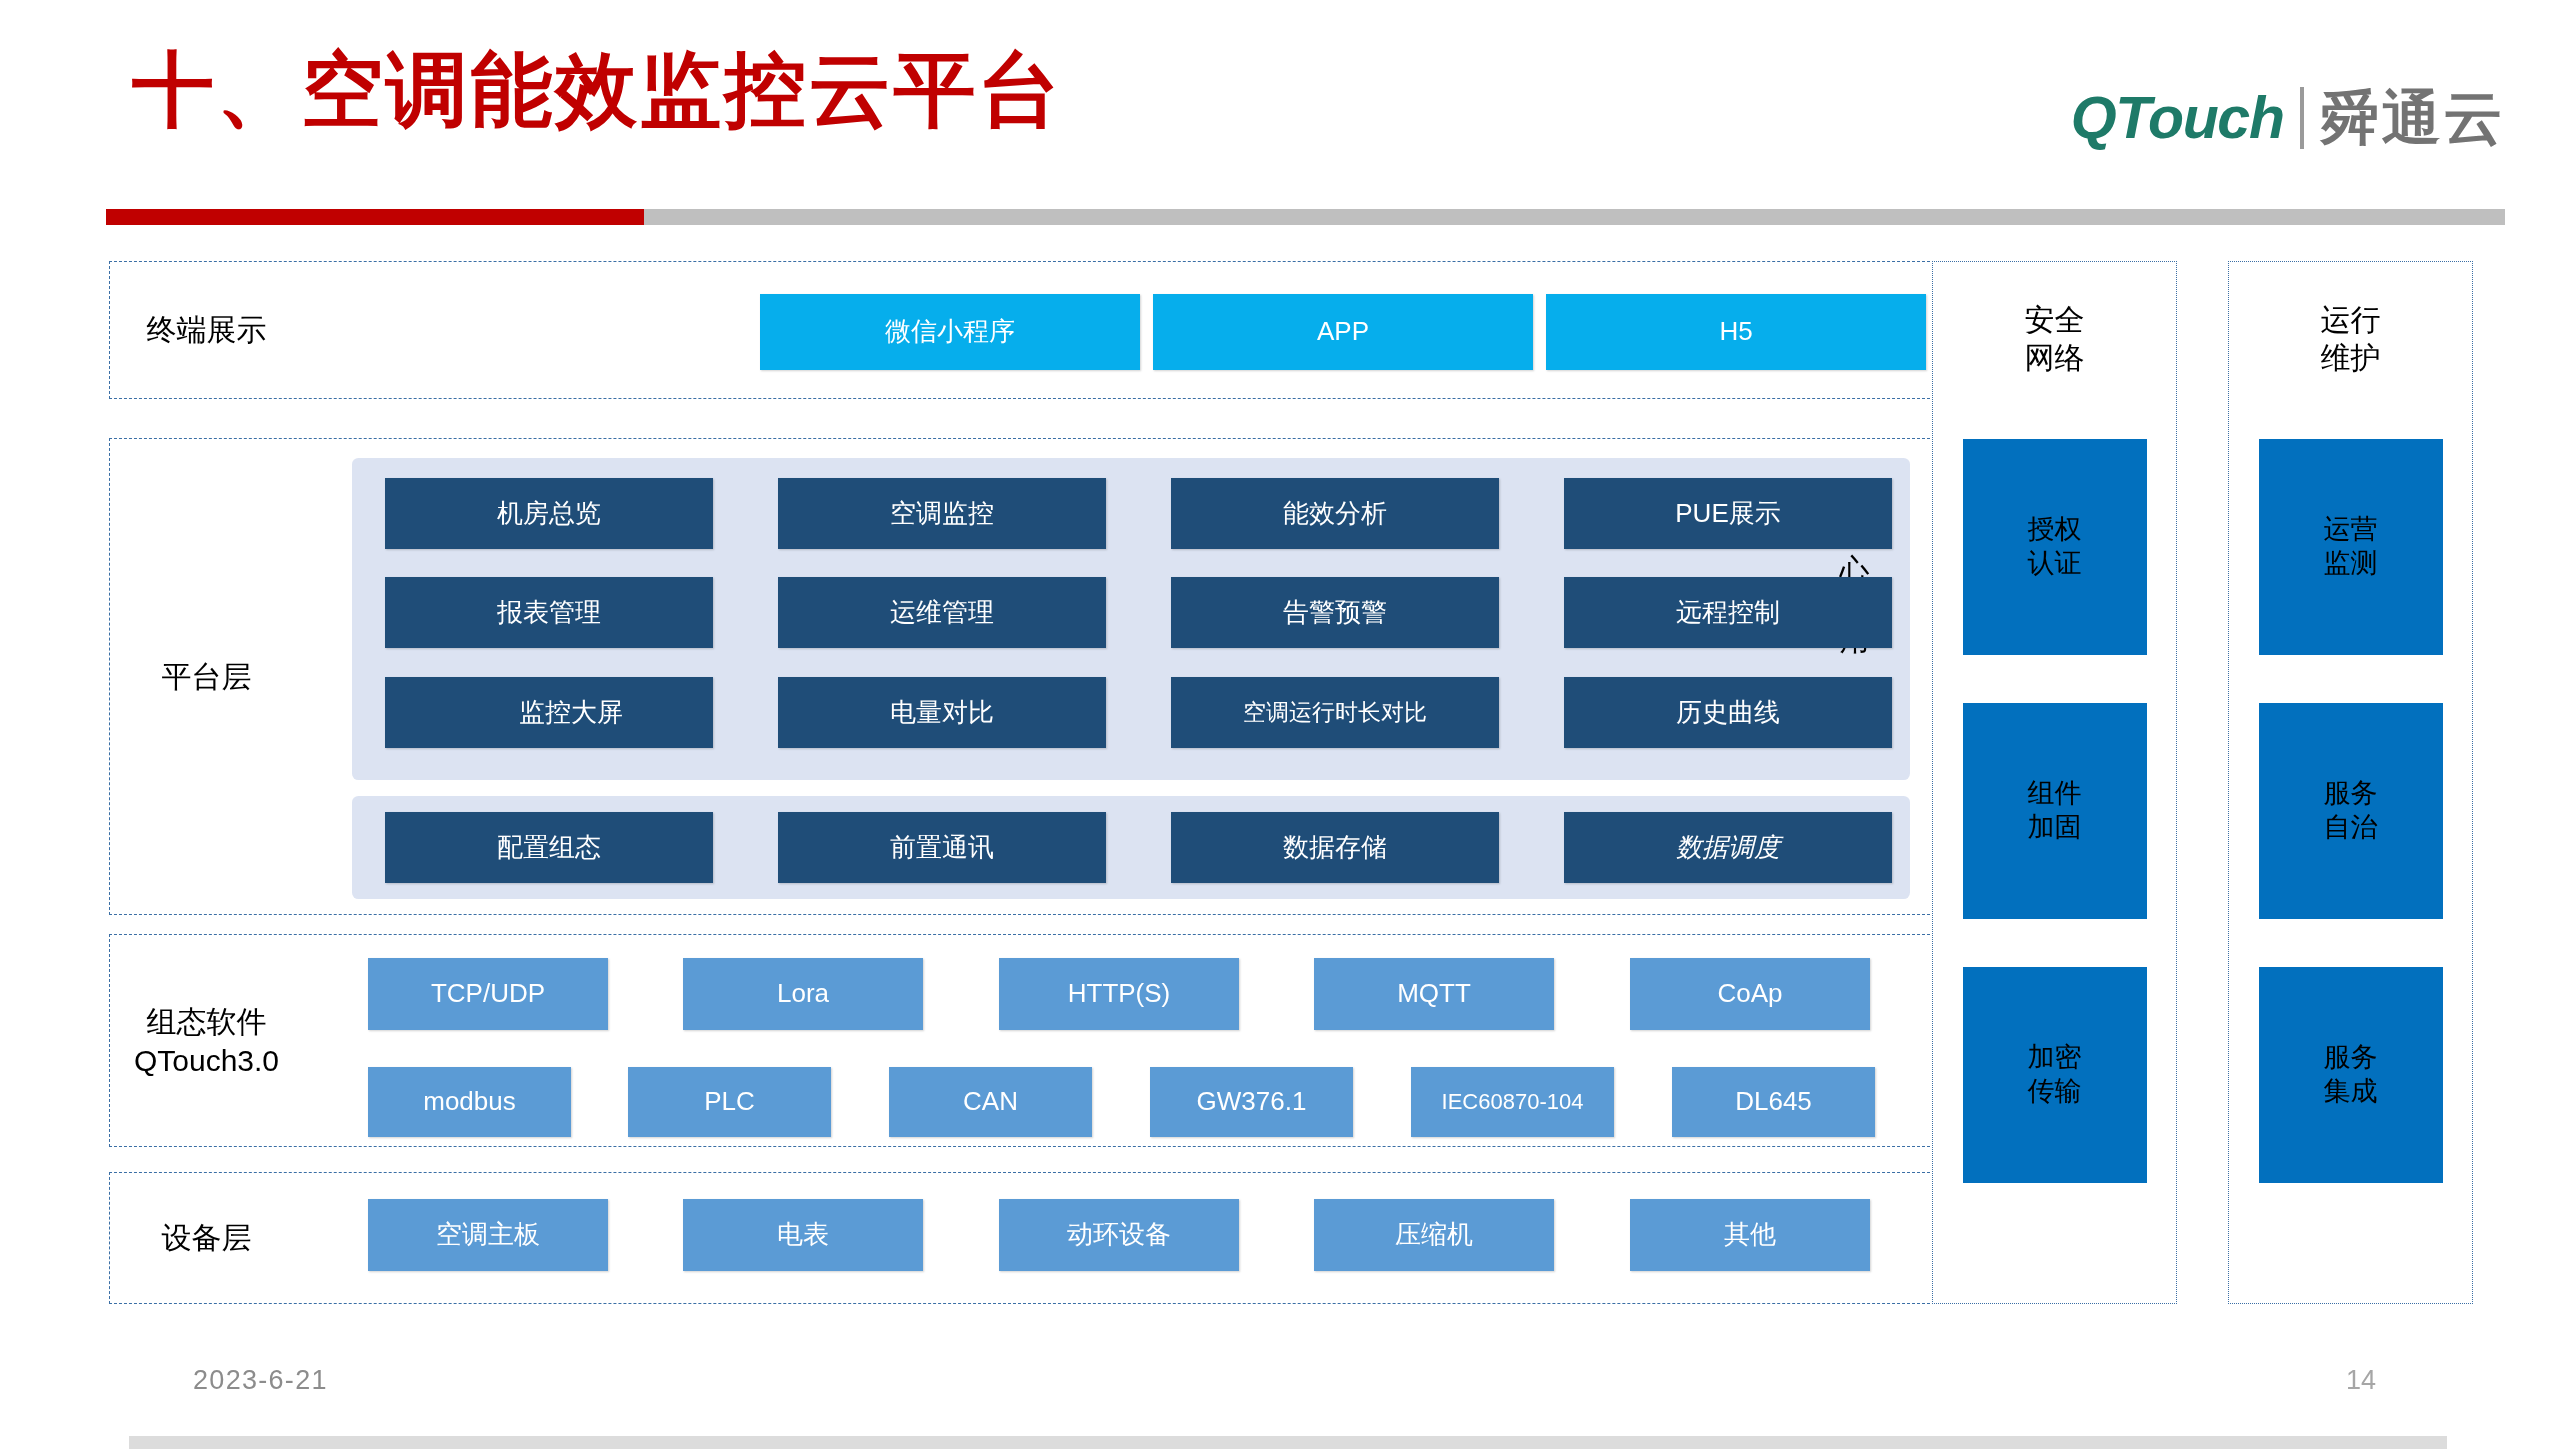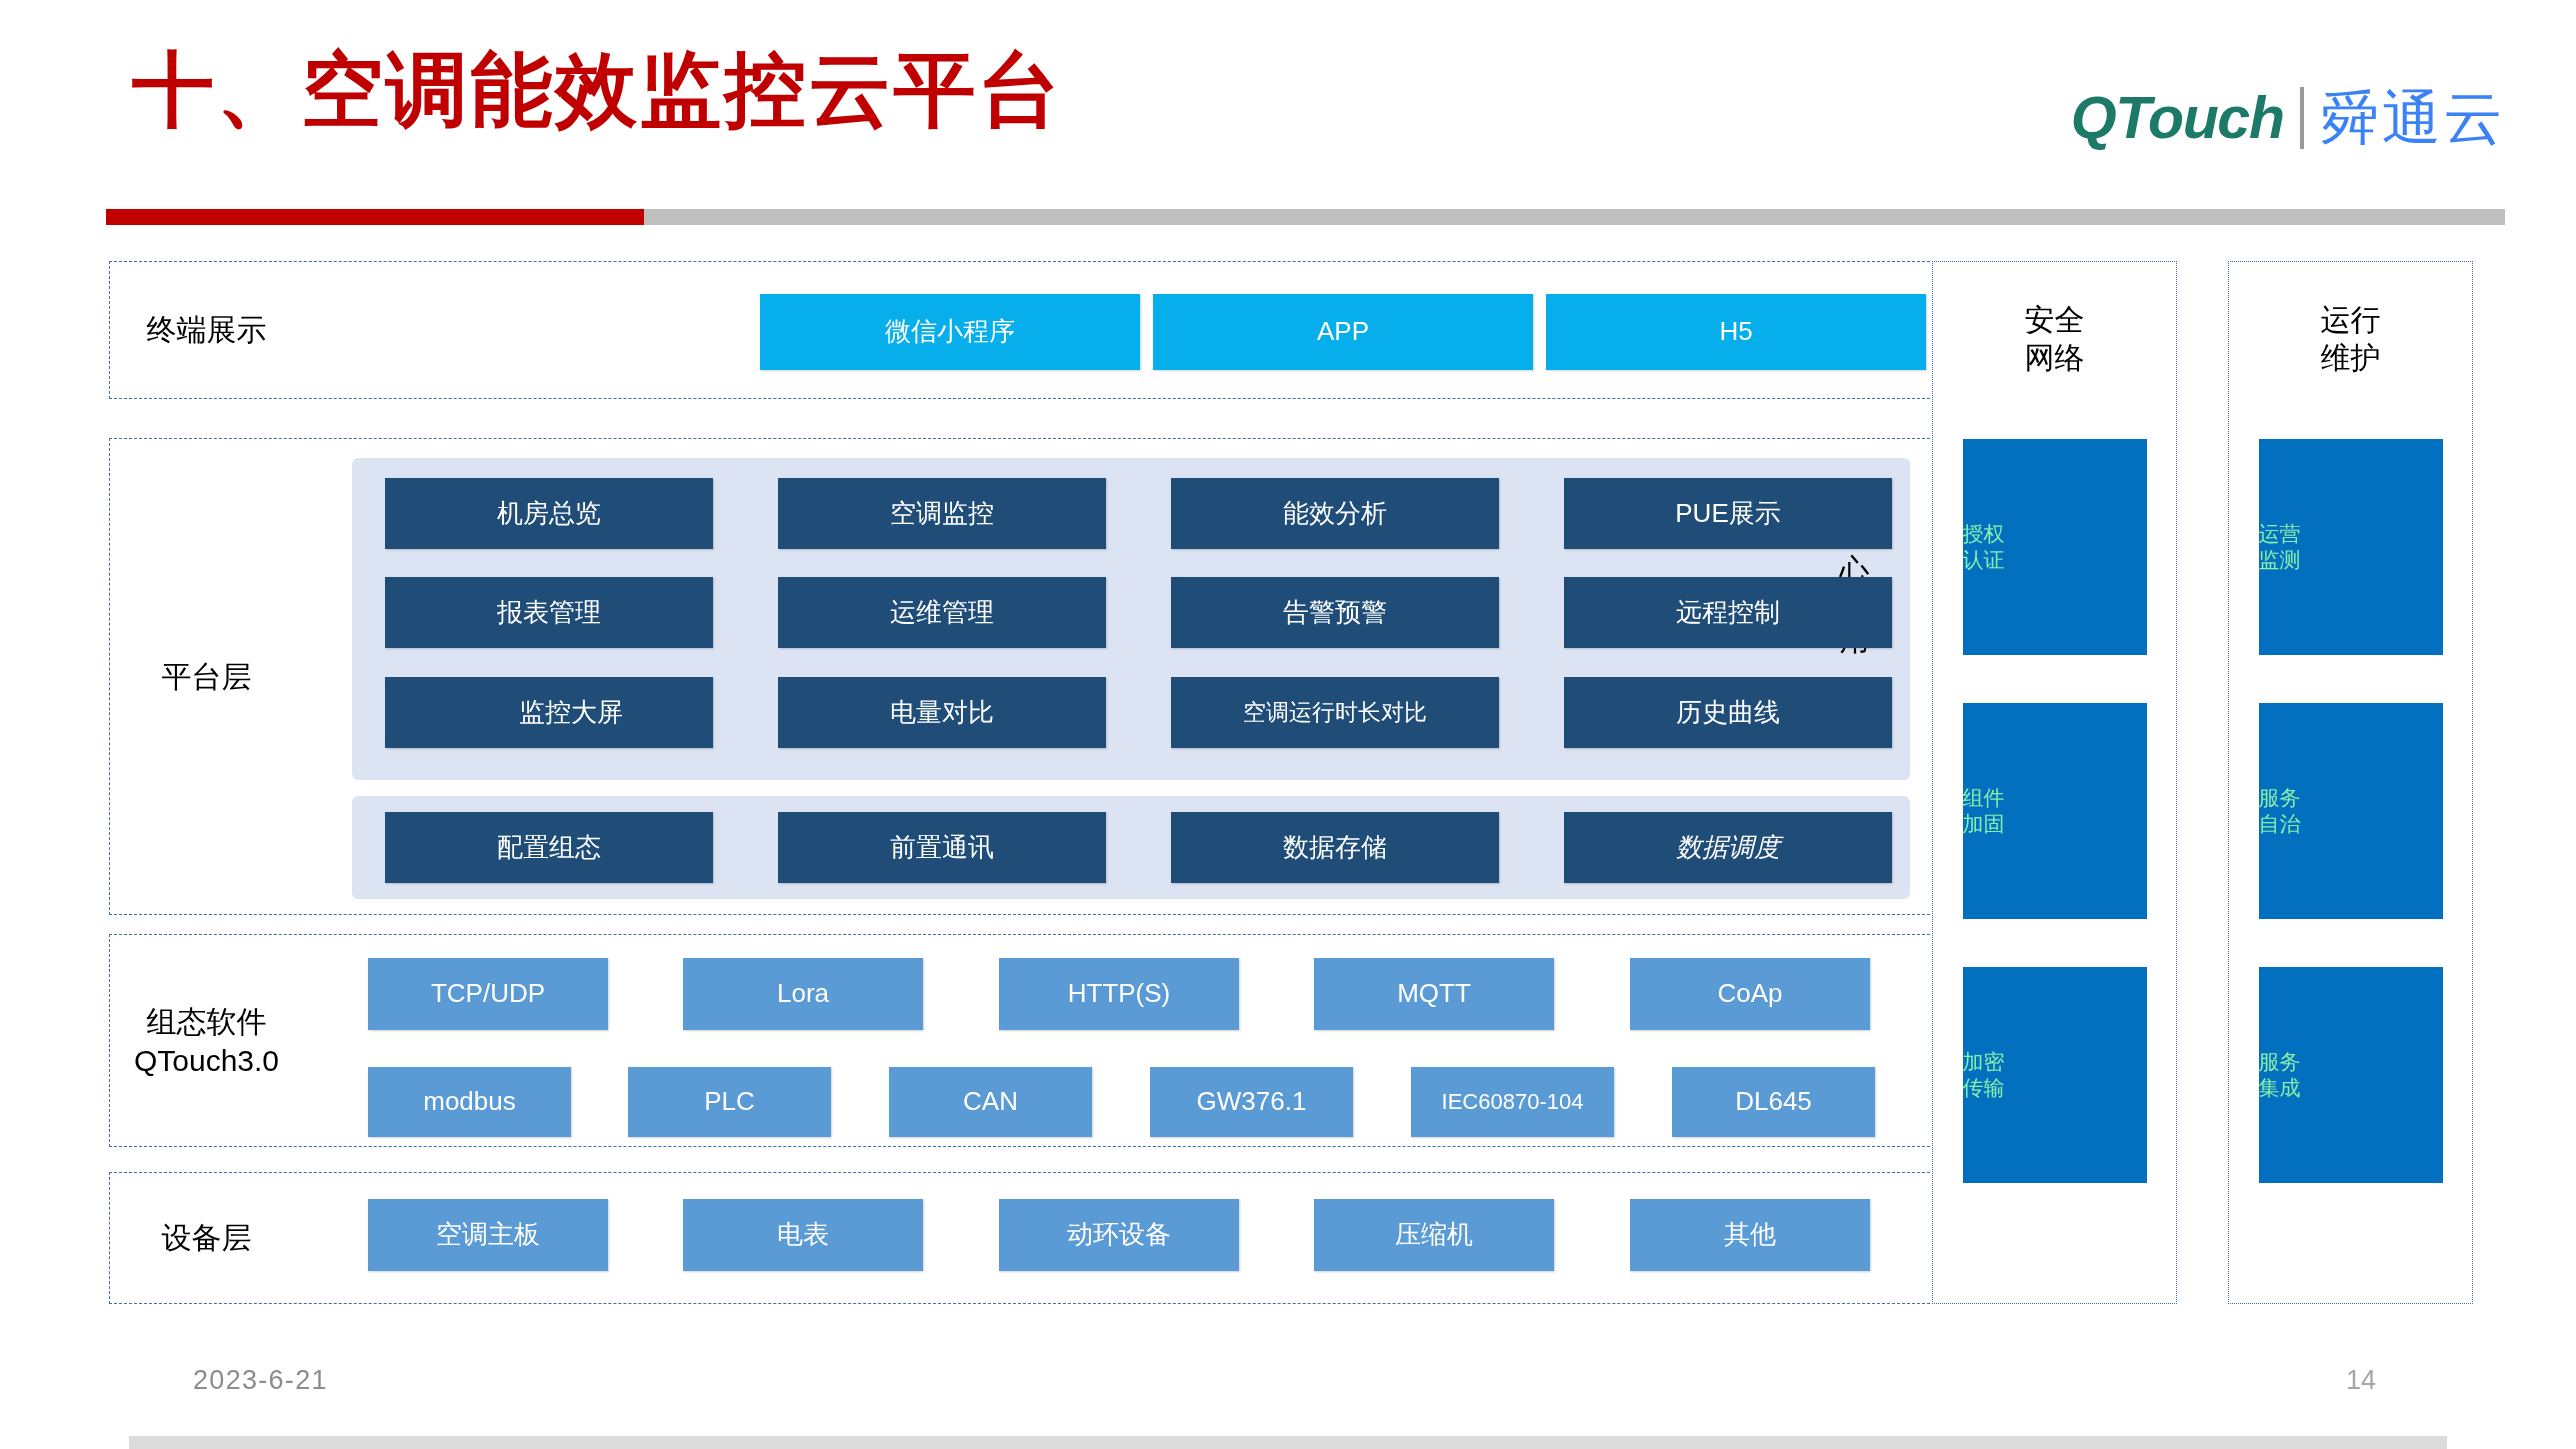--- a/index.html
+++ b/index.html
@@ -17,21 +17,21 @@
     font-size:82px; font-weight:bold; color:#C00000;
     letter-spacing:2.6px; white-space:nowrap; line-height:1.1;
   }
   #logo { position:absolute; right:71px; top:87px; display:flex; align-items:center; }
   #logo-qtouch {
     font-size:59px; font-weight:bold; font-style:italic; color:#1E7A68;
     letter-spacing:-1.3px; line-height:1;
   }
   #logo-divider { width:3.2px; height:62px; background:#9a9a9a; margin:0 16.7px; }
   #logo-cn {
-    font-size:59px; font-weight:normal; color:#3b82f6; letter-spacing:2.6px; line-height:1;
+    font-size:59px; font-weight:bold; color:#737373; letter-spacing:2.6px; line-height:1;
   }
 
   #title-bar { position:absolute; left:106px; top:209px; width:2399px; height:16px; display:flex; }
   #title-bar-red  { width:538px; background:#C00000; }
   #title-bar-grey { flex:1; background:#BFBFBF; }
 
   
   .layer {
     position:absolute;
     border:1.9px dashed #3B6FA5;
@@ -62,22 +62,22 @@
   .panel-label.vertical { width:37px; }
 
   
   .side-col { position:absolute; border:1.9px dotted #3B6FA5; background:#fff; }
   .side-title {
     position:absolute; left:0; width:100%; text-align:center;
     font-size:30px; color:#000; line-height:1.25;
   }
   .side-tile {
     position:absolute; left:50%; transform:translateX(-50%);
-    display:flex; align-items:center; justify-content:flex-start;
-    color:#86efac; font-size:21px; text-align:center; line-height:1.25;
+    display:flex; align-items:center; justify-content:center;
+    color:#000000; font-size:27px; text-align:center; line-height:1.25;
     background:#0270BE;
   }
 
   
   #footer-date { position:absolute; left:193px; top:1365px; font-size:27px; color:#8C8C8C; letter-spacing:1.3px; }
   #footer-page { position:absolute; right:200px; top:1365px; font-size:27px; color:#A6A6A6; }
   #footer-bar  { position:absolute; left:129px; top:1436px; width:2318px; height:13px; background:#DCDCDC; }
 </style>
 </head>
 <body>

